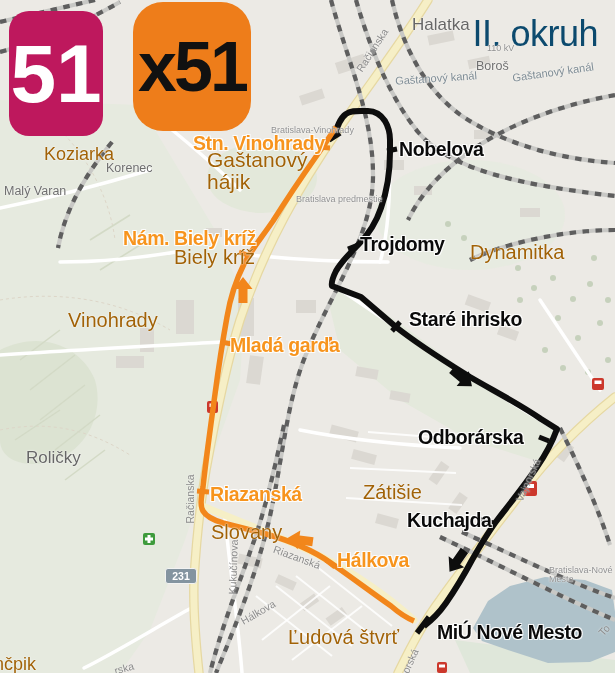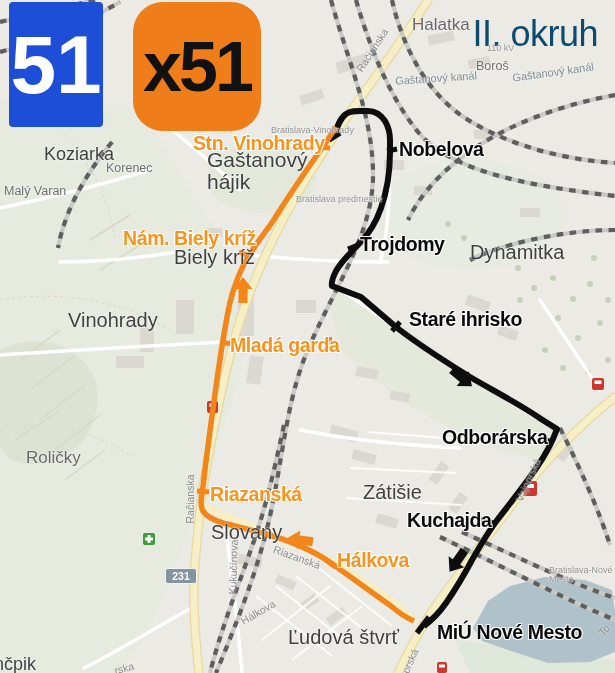--- a/index.html
+++ b/index.html
@@ -8,41 +8,41 @@
   .map svg{position:absolute;left:0;top:0}
 
   
   .stop{position:absolute;white-space:nowrap;font-weight:bold;font-size:19.5px;letter-spacing:-.4px;
         text-shadow:-1px -1px 0 rgba(255,255,255,.85),1px -1px 0 rgba(255,255,255,.85),
                     -1px 1px 0 rgba(255,255,255,.85),1px 1px 0 rgba(255,255,255,.85)}
   .stop.o{color:#F7941D}
   .stop.b{color:#0A0A0A}
 
   
-  .ml{position:absolute;color:#404040;white-space:nowrap;
+  .ml{position:absolute;color:#a16207;white-space:nowrap;
       text-shadow:0 0 2px rgba(255,255,255,.9),0 0 1px rgba(255,255,255,.9)}
   .ml.c{white-space:normal;text-align:left;line-height:1.05}
   .s9{font-size:9px;color:#8F8F8F}
   .s12{font-size:12.5px;color:#6E6E6E}
   .s13{font-size:17px;color:#666}
   .s18{font-size:18px}
   .s20{font-size:20px}
   .s21{font-size:21px}
 
   
   .street{position:absolute;font-size:10.5px;color:#8C8C8C;white-space:nowrap;
           transform:translate(-50%,-50%) rotate(var(--r,0deg));
           text-shadow:0 0 2px rgba(255,255,255,.8)}
   .street.wtr{color:#7E8C95;font-size:11px}
 
   
   .badge{position:absolute;display:flex;align-items:center;justify-content:center;font-weight:800}
-  .badge-51{left:9px;top:2px;width:94px;height:125px;border-radius:4px;background:#1d4ed8;
+  .badge-51{left:9px;top:11px;width:94px;height:125px;border-radius:20px;background:#be185d;
             color:#fff;font-size:82px}
-  .badge-x51{left:133px;top:2px;width:128px;height:129px;border-radius:30px;background:#EE7D1A;
+  .badge-x51{left:133px;top:2px;width:118px;height:129px;border-radius:30px;background:#EE7D1A;
              color:#111;font-size:70px;letter-spacing:-3px}
 
   .title{position:absolute;right:17px;top:13px;font-size:36px;font-weight:400;color:#0c4a6e;letter-spacing:-.5px}
 
   .road-badge{position:absolute;left:165px;top:568px;width:32px;height:16px;background:#8494A0;
               border:1px solid #F2F2F2;border-radius:3px;color:#fff;font-size:10.5px;font-weight:bold;
               display:flex;align-items:center;justify-content:center;box-sizing:border-box}
 
   
   .rail-base path{fill:none;stroke:#C8C8C5;stroke-width:4.2}
@@ -276,21 +276,21 @@
 
   <div class="stop o" style="left:193px;top:132px">Stn. Vinohrady</div>
   <div class="stop o" style="left:123px;top:227px">Nám. Biely kríž</div>
   <div class="stop o" style="left:230px;top:334px">Mladá garda</div>
   <div class="stop o" style="left:210px;top:483px">Riazanská</div>
   <div class="stop o" style="left:337px;top:549px">Hálkova</div>
 
   <div class="stop b" style="left:399px;top:138px">Nobelova</div>
   <div class="stop b" style="left:360px;top:233px">Trojdomy</div>
   <div class="stop b" style="left:409px;top:308px">Staré ihrisko</div>
-  <div class="stop b" style="left:442px;top:426px">Odborárska</div>
+  <div class="stop b" style="left:418px;top:426px">Odborárska</div>
   <div class="stop b" style="left:437px;top:621px">MiÚ Nové Mesto</div>
   <div class="stop b" style="left:407px;top:509px">Kuchajda</div>
 
   <div class="ml s18" style="left:44px;top:144px">Koziarka</div>
   <div class="ml s12" style="left:106px;top:161px">Korenec</div>
   <div class="ml s12" style="left:4px;top:184px">Malý Varan</div>
   <div class="ml s13" style="left:412px;top:15px">Halatka</div>
   <div class="street wtr" style="left:436px;top:78px;--r:-4deg">Gaštanový kanál</div>
   <div class="ml s12" style="left:476px;top:59px">Boroš</div>
   <div class="street wtr" style="left:553px;top:72px;--r:-8deg">Gaštanový kanál</div>

